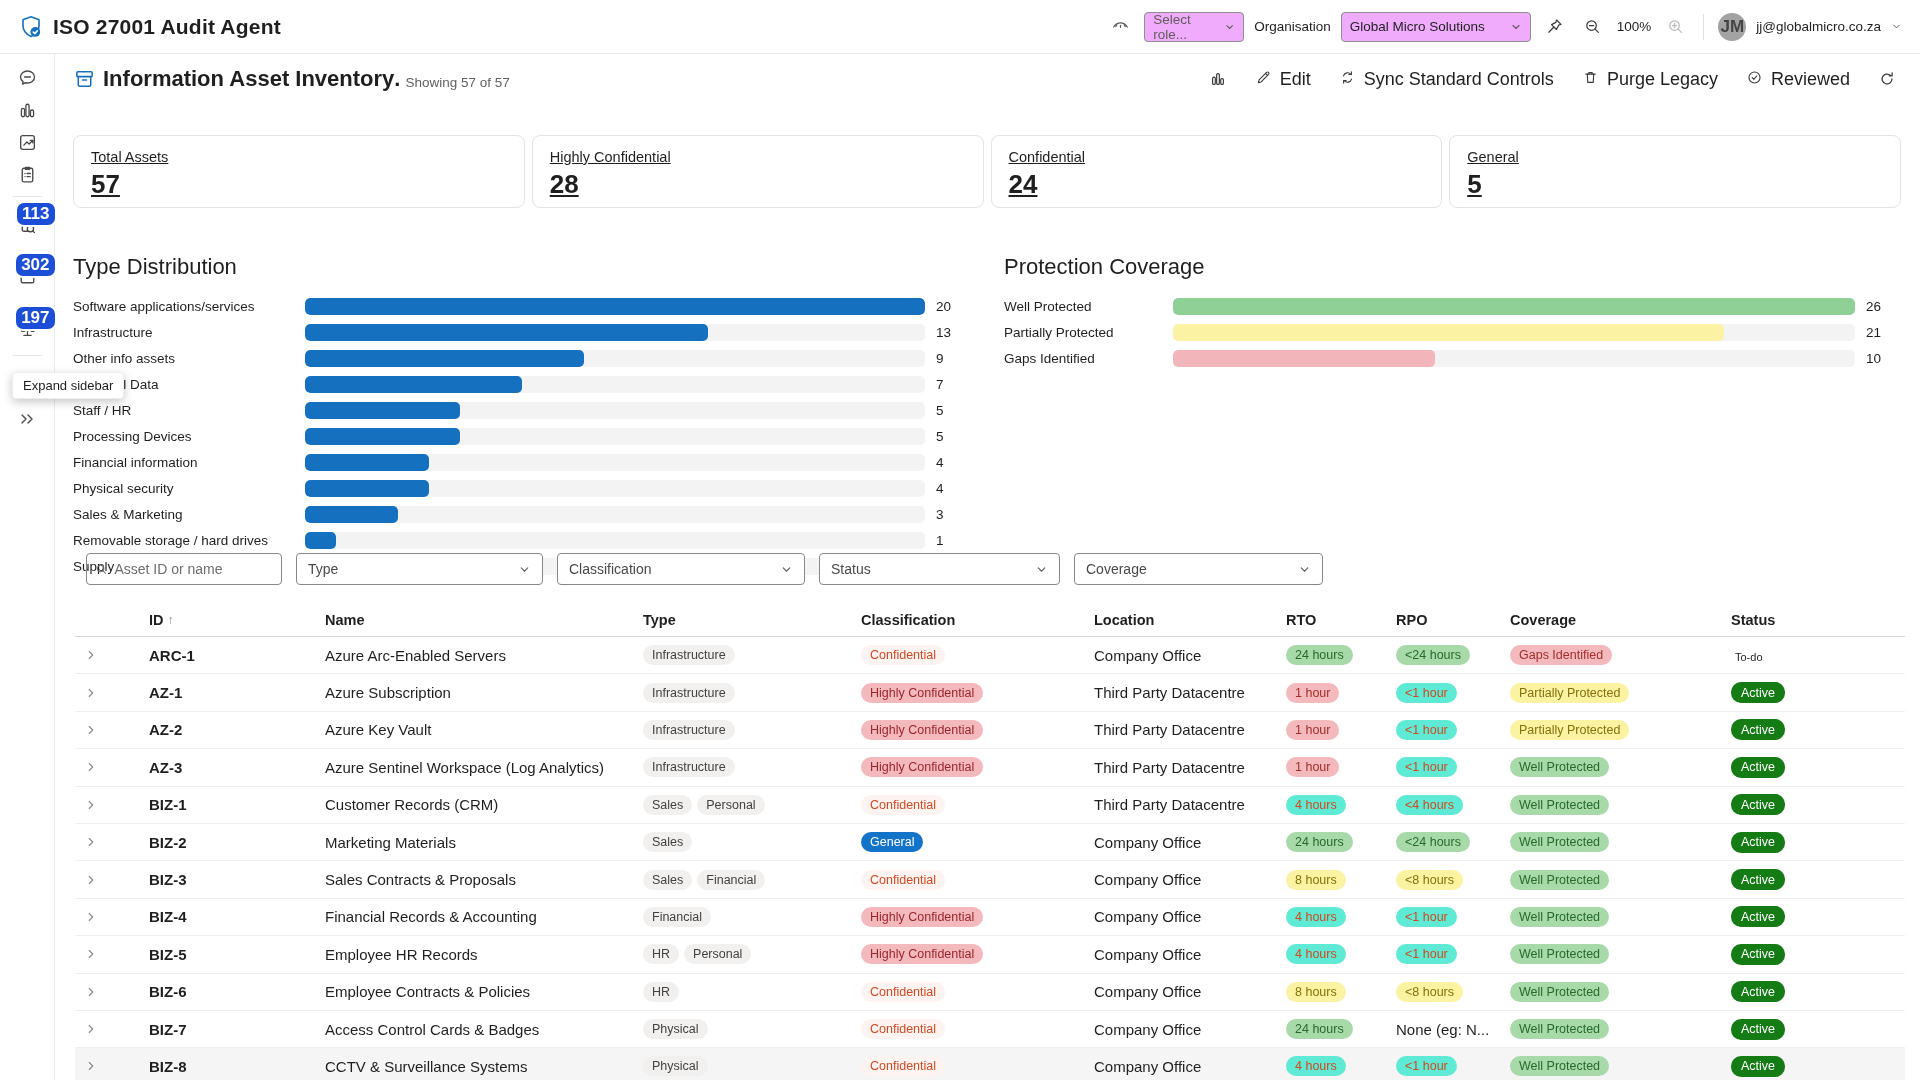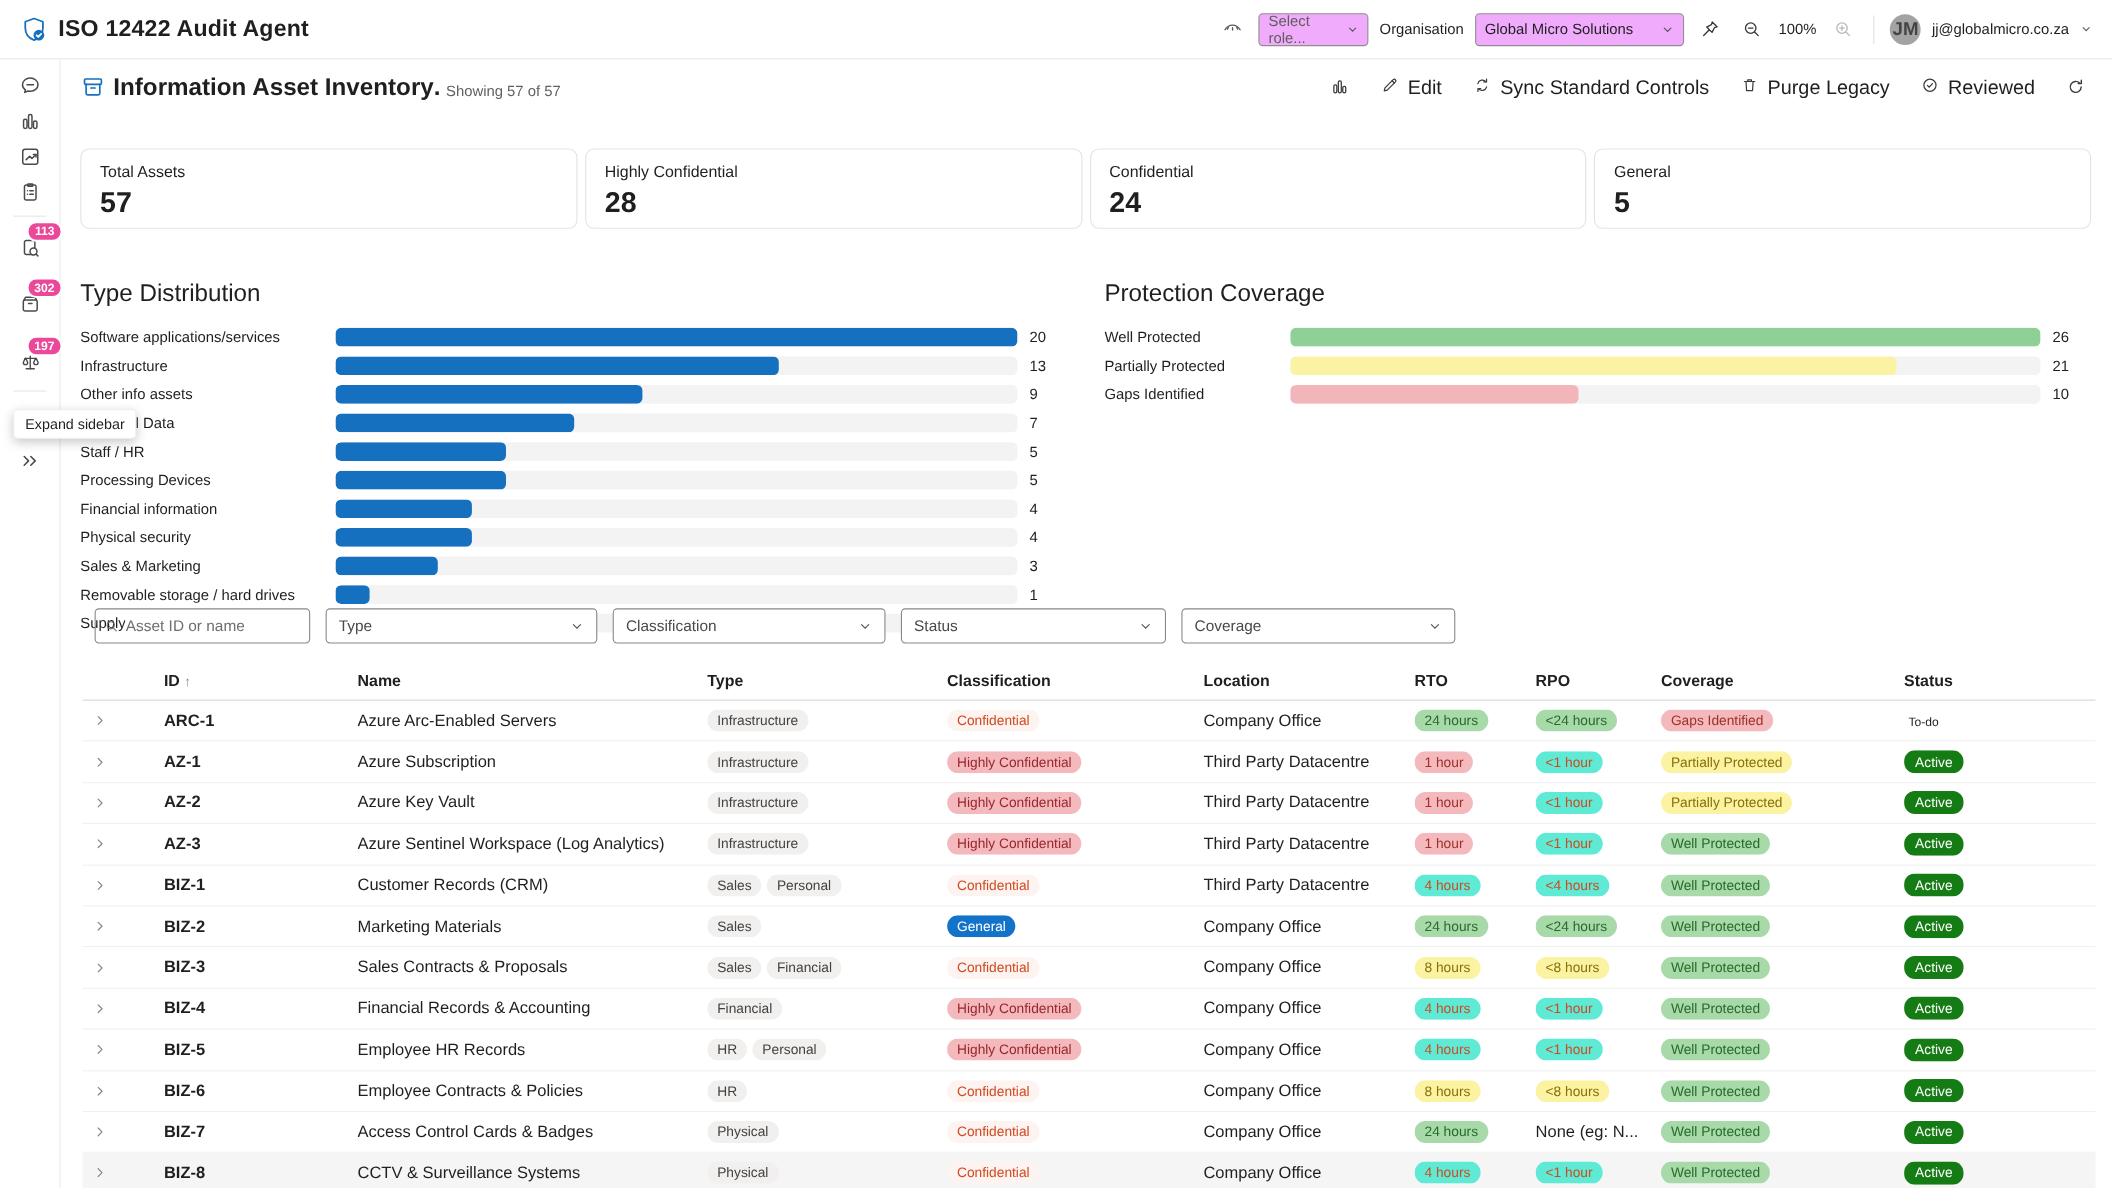--- a/index.html
+++ b/index.html
@@ -28,38 +28,38 @@
   .vdiv { width:1px; height:26px; background:#e0e0e0; margin:0 4px; }
   .avatar { width:28px; height:28px; border-radius:50%; background:#a3a3a3; color:#444;
     font-size:17px; font-weight:700; display:flex; align-items:center; justify-content:center; }
   .user-email { font-size:13.5px; }
 
   
   .sidebar { position:absolute; top:54px; left:0; bottom:0; width:55px; border-right:1px solid #ebebeb; background:#fff; z-index:4; }
   .sb-icon { position:absolute; left:50%; transform:translateX(-50%); width:32px; height:32px;
     display:flex; align-items:center; justify-content:center; color:#4a4a4a; border-radius:4px; }
   .sb-div { position:absolute; left:12px; width:30px; height:1px; background:#e6e6e6; }
-  .nbadge { position:absolute; top:-8px; right:-14px; background:#ec4899; color:#fff; font-size:11px;
+  .nbadge { position:absolute; top:-8px; right:-14px; background:#1d4ed8; color:#fff; font-size:17px;
     font-weight:700; border-radius:9px; padding:1.5px 5.5px; border:2px solid #fff; line-height:1.1; }
   .tooltip { position:absolute; left:12px; top:372px; background:#fff; border:1px solid #eee;
     border-radius:4px; box-shadow:0 3px 10px rgba(0,0,0,.22); padding:5px 10px; font-size:13px; z-index:20; white-space:nowrap; }
 
   
   .main { position:absolute; top:54px; left:55px; right:0; bottom:0; background:#fff; }
 
   .page-header { position:absolute; top:12px; left:18px; right:24px; display:flex; align-items:center; }
   .page-title { font-size:22px; font-weight:700; margin-left:7px; }
   .title-dot { font-size:22px; font-weight:700; }
   .page-subtitle { font-size:13.5px; color:#616161; margin-left:5px; margin-top:7px; }
   .toolbar { margin-left:auto; display:flex; align-items:center; gap:28px; }
   .tb-btn { display:flex; align-items:flex-start; gap:8px; font-size:18px; color:#1f1f1f; }
 
   
   .stats-row { position:absolute; top:81px; left:18px; right:19px; display:flex; gap:7px; }
-  .stat-card { flex:1; border:1px solid #e3e3e3; border-radius:8px; background:#fff; padding:13px 17px; height:73px; }
+  .stat-card { flex:1; border:1px solid #e3e3e3; border-radius:8px; background:#fff; padding:13px 17px; height:73px;text-decoration:underline; }
   .stat-label { font-size:14.5px; }
   .stat-value { font-size:26px; font-weight:700; margin-top:4px; }
 
   
   .chart-title { font-size:22px; font-weight:400;margin-top:28px; }
   .chart-td { position:absolute; top:172px; left:18px; width:900px; }
   .chart-pc { position:absolute; top:172px; left:949px; width:905px; }
   .crows { margin-top:13px; }
   .crow { display:flex; align-items:center; height:26px; }
   .clabel { font-size:13.5px; color:#1f1f1f; flex:none; white-space:nowrap; overflow:hidden; }
@@ -113,21 +113,21 @@
 
 <header class="top-header">
   <div class="brand">
     <span>
       <svg width="26" height="26" viewBox="0 0 24 24" fill="none" stroke="#1570c0" stroke-width="1.5" stroke-linecap="round" stroke-linejoin="round">
         <path d="M12 2.6l7.4 2.7v5.2c0 4.7-3.1 8.5-7.4 10.3-4.3-1.8-7.4-5.6-7.4-10.3V5.3z"></path>
         <circle cx="16" cy="16.6" r="4.5" fill="#1570c0" stroke="none"></circle>
         <path d="M14.1 16.7l1.4 1.4 2.4-2.6" stroke="#fff" stroke-width="1.5"></path>
       </svg>
     </span>
-    <h1>ISO 12422 Audit Agent</h1>
+    <h1>ISO 27001 Audit Agent</h1>
   </div>
   <div class="hdr-right">
     <span class="icon-btn">
       <svg width="19" height="19" viewBox="0 0 20 20" fill="none" stroke="#5a5a5a" stroke-width="1.3" stroke-linecap="round">
         <path d="M2.8 10.5s2.8-4.3 7.2-4.3 7.2 4.3 7.2 4.3"></path>
           <path d="M10 8.7v2.2M6 8.2l-.9 1.9M14 8.2l.9 1.9"></path>
       </svg>
     </span>
     <div class="select-box role-select">
       <span>Select role...</span>

